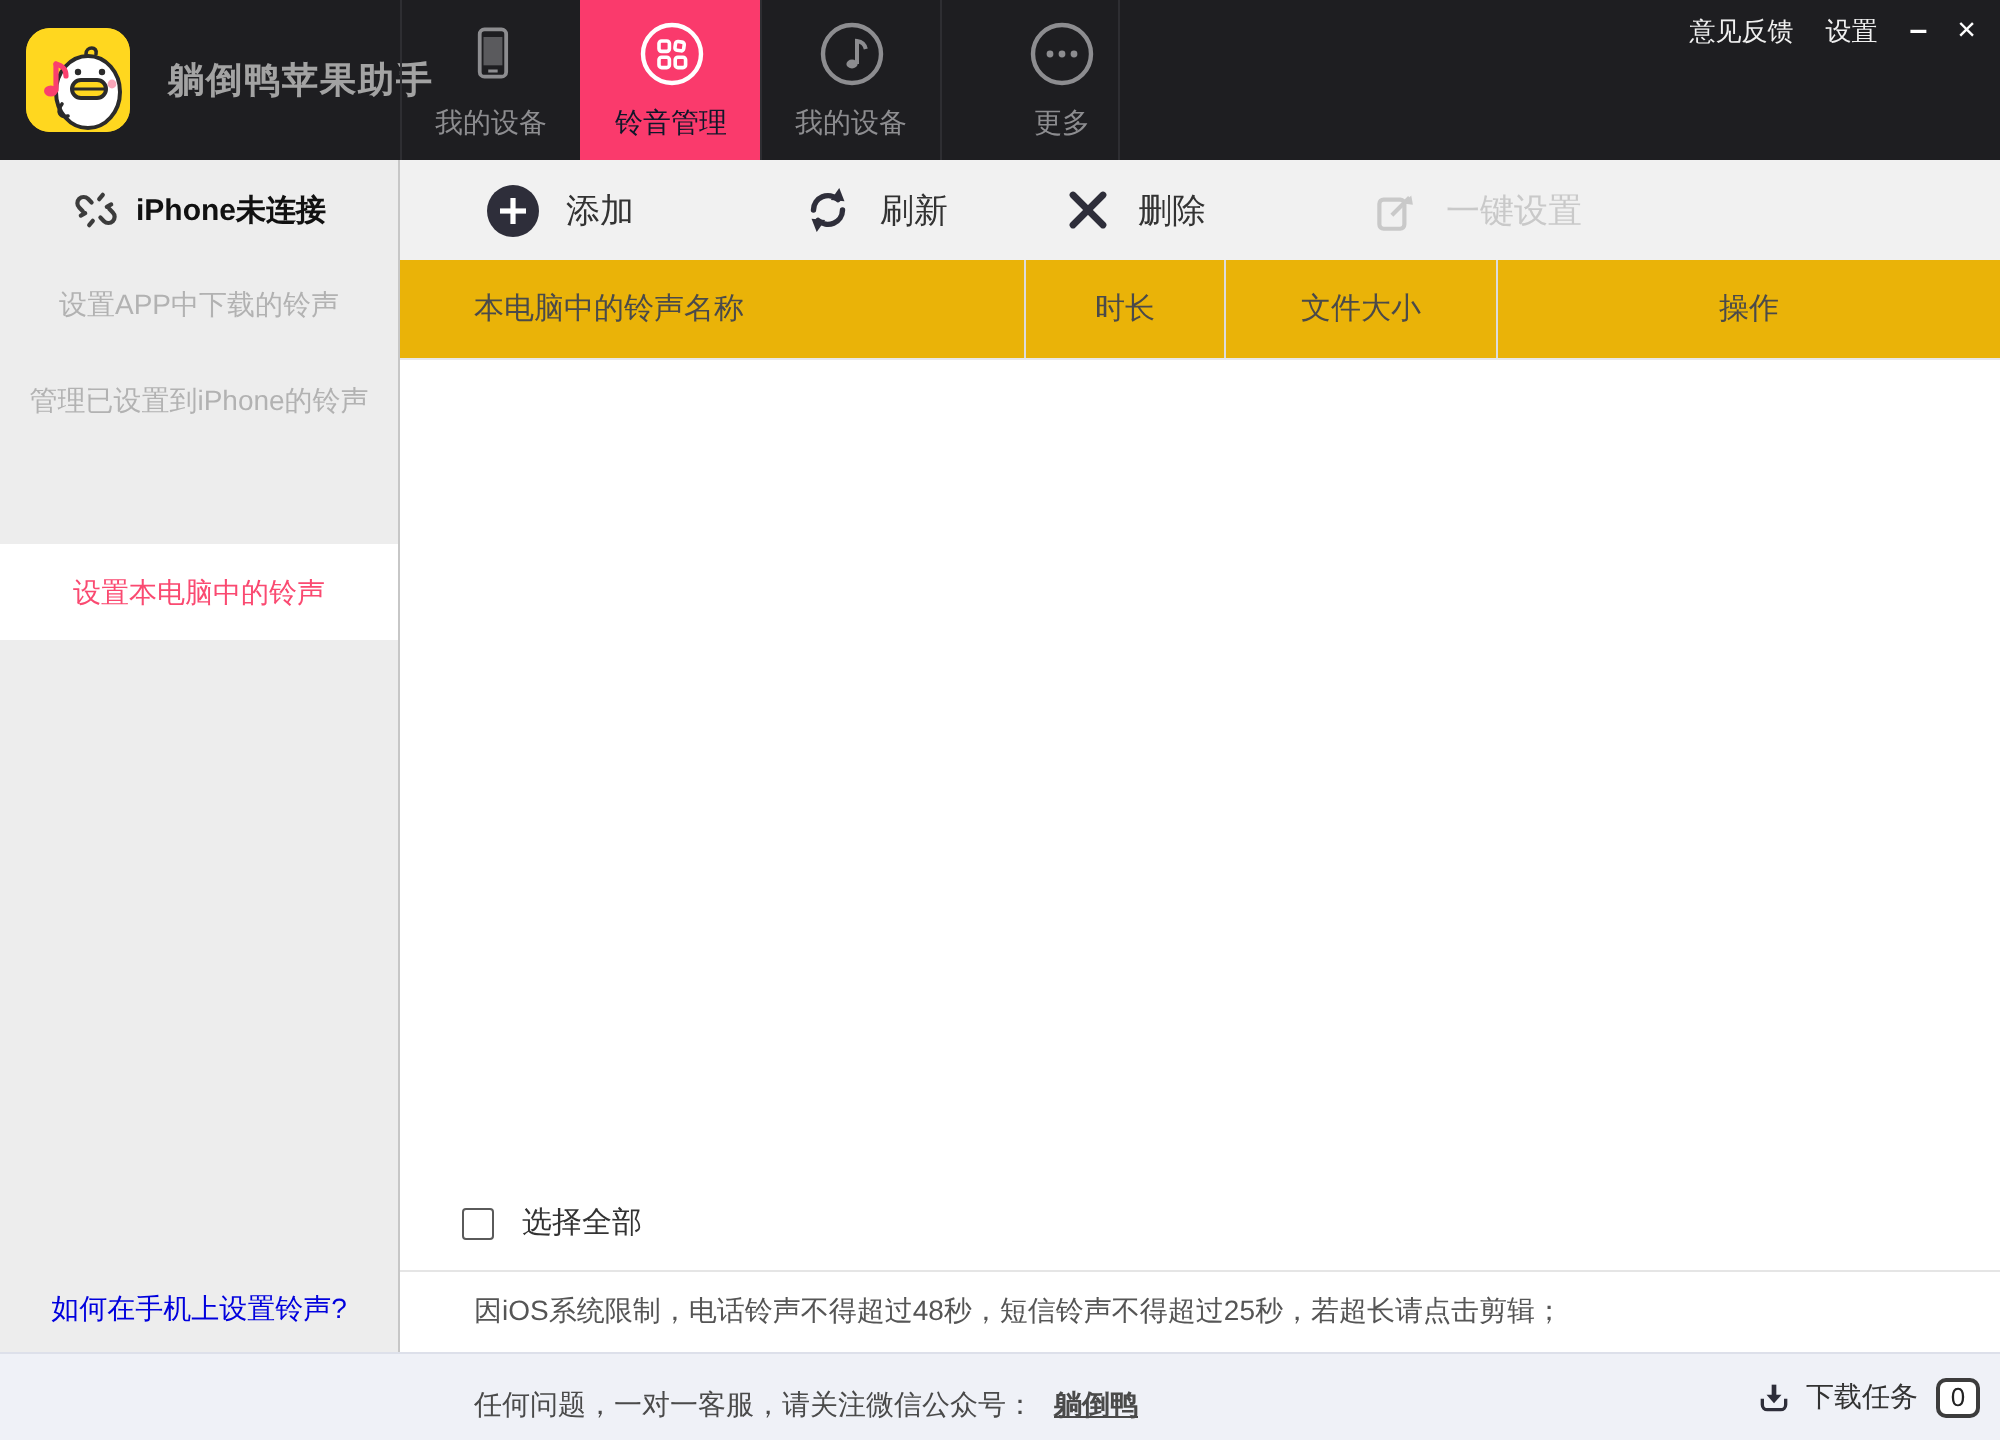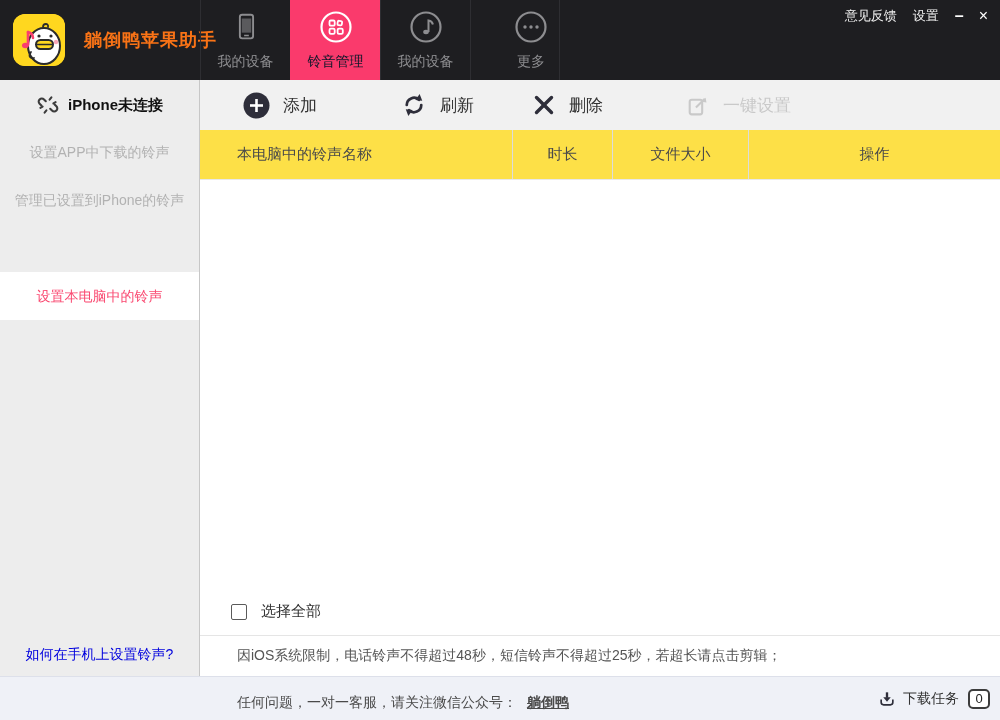--- a/index.html
+++ b/index.html
@@ -12,21 +12,21 @@
   svg { display:block; }
 
   
   .topbar { position:absolute; left:0; top:0; width:1000px; height:80px; background:#1e1e21; }
   .logo {
     position:absolute; left:13px; top:14px; width:52px; height:52px;
     border-radius:12px; background:#ffd71f; overflow:hidden;
   }
   .app-title {
     position:absolute; left:84px; top:0; height:80px; display:flex; align-items:center;
-    color:#f97316; font-size:18px; font-weight:bold; letter-spacing:1px;
+    color:#a3a3a3; font-size:18px; font-weight:bold; letter-spacing:1px;
   }
   .tabs { position:absolute; left:200px; top:0; height:80px; display:flex; }
   .tab {
     width:90px; height:80px; display:flex; flex-direction:column; align-items:center;
     justify-content:center; gap:8px; color:#8d8d90; font-size:14px; cursor:pointer;
     border-left:1px solid #2e2e32;
   }
   .tab:last-child { border-right:1px solid #2e2e32;padding-left:32px; }
   .tab .tab-icon { height:36px; display:flex; align-items:center; justify-content:center; }
   .tab.active { background:#fa3a6c; color:#0f172a; border-left-color:#fa3a6c; }
@@ -65,21 +65,21 @@
     display:flex; align-items:center; padding-left:43px;
   }
   .tool-btn { display:flex; align-items:center; gap:13px; font-size:17px; color:#333; cursor:pointer; }
   .tool-btn.b-add    { margin-right:84px; }
   .tool-btn.b-refresh{ margin-right:58px; }
   .tool-btn.b-delete { margin-right:82px; }
   .tool-btn.disabled { color:#c9c9c9; cursor:default; }
 
   .table-header {
     position:absolute; left:0; top:50px; width:800px; height:50px; display:flex;
-    border-bottom:1px solid #e8e8e8; font-size:15px; color:#4a4a4a; background:#fde047;
+    border-bottom:1px solid #e8e8e8; font-size:15px; color:#4a4a4a; background:#eab308;
   }
   .th { display:flex; align-items:center; justify-content:center; }
   .th.c-name { width:312px; justify-content:flex-start; padding-left:37px; }
   .th.c-dur  { width:100px; border-left:1px solid #dcdcdc; }
   .th.c-size { width:136px; border-left:1px solid #dcdcdc; }
   .th.c-op   { flex:1; border-left:1px solid #dcdcdc; }
 
   .list-area { position:absolute; left:0; top:100px; width:800px; height:455px; background:#fff; }
 
   .select-all {

